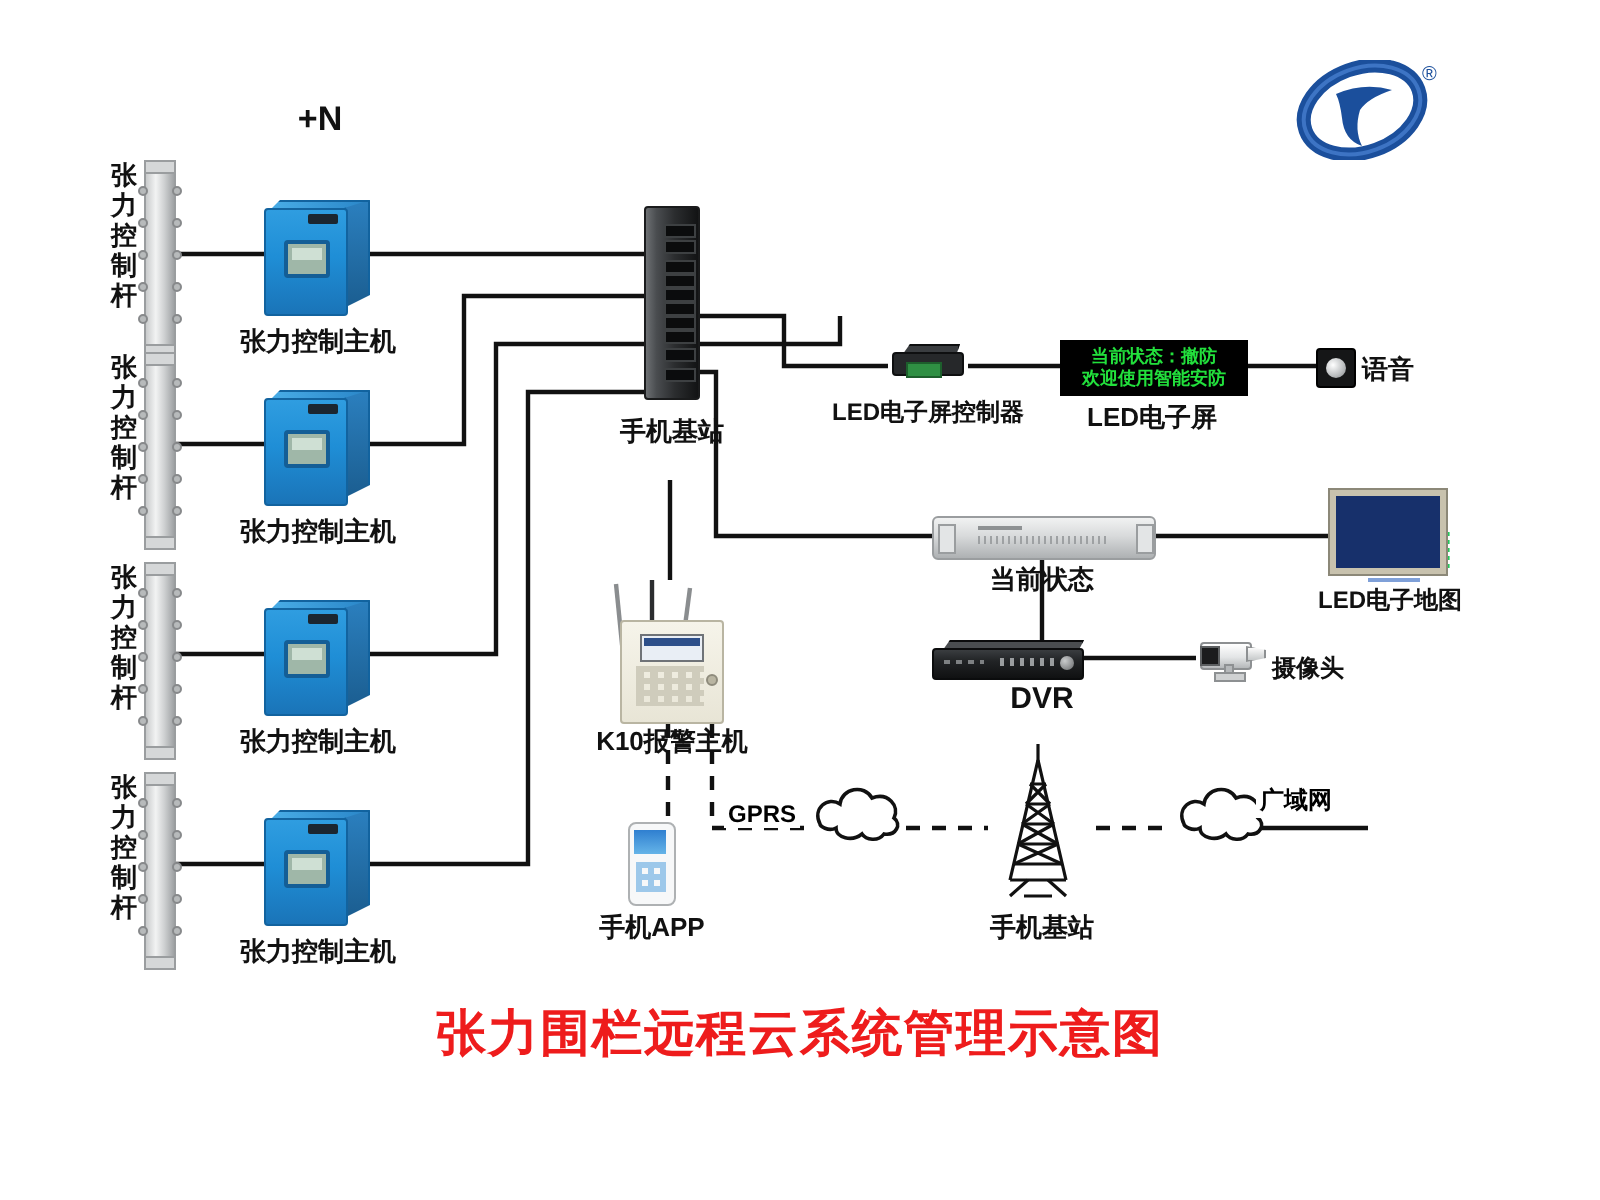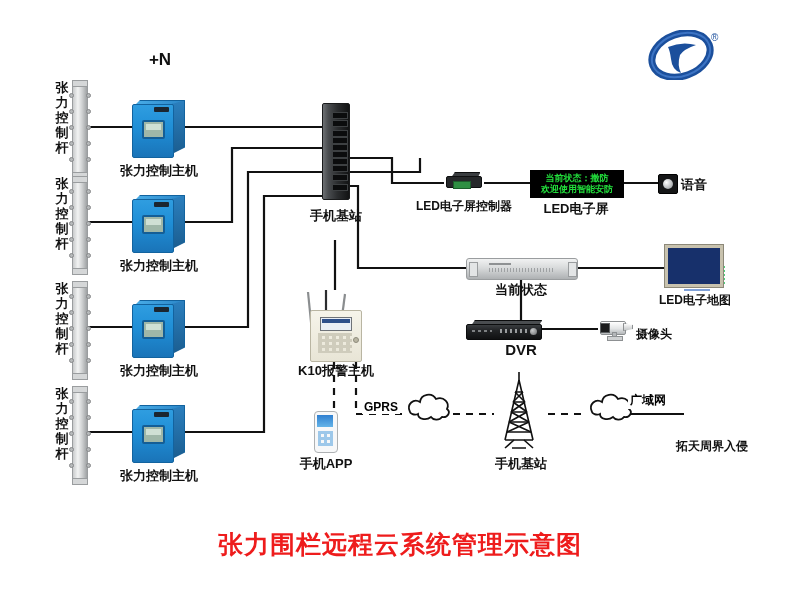--- a/index.html
+++ b/index.html
@@ -427,17 +427,16 @@
     <div class="scr"></div>
       <div class="btns"></div>
   </div>
   <div class="lbl" style="left:292px;top:455px;width:68px;">手机APP</div>
 
   <div class="netlabel" style="left:362px;top:400px;">GPRS</div>
   <div class="netlabel" style="left:628px;top:392px;">广域网</div>
 
   <div class="lbl" style="left:483px;top:455px;width:76px;">手机基站</div>
 
-  <div class="lbl small" style="left:652px;top:438px;width:120px;">拓天周界入侵</div>
-
-  <div class="title" style="left:0;top:528px;text-align:center;">张力围栏远程云系统管理示意图</div>
+
+  <div class="title" style="left:0;top:500px;text-align:center;">张力围栏远程云系统管理示意图</div>
 
 </div>
 
 </body></html>

